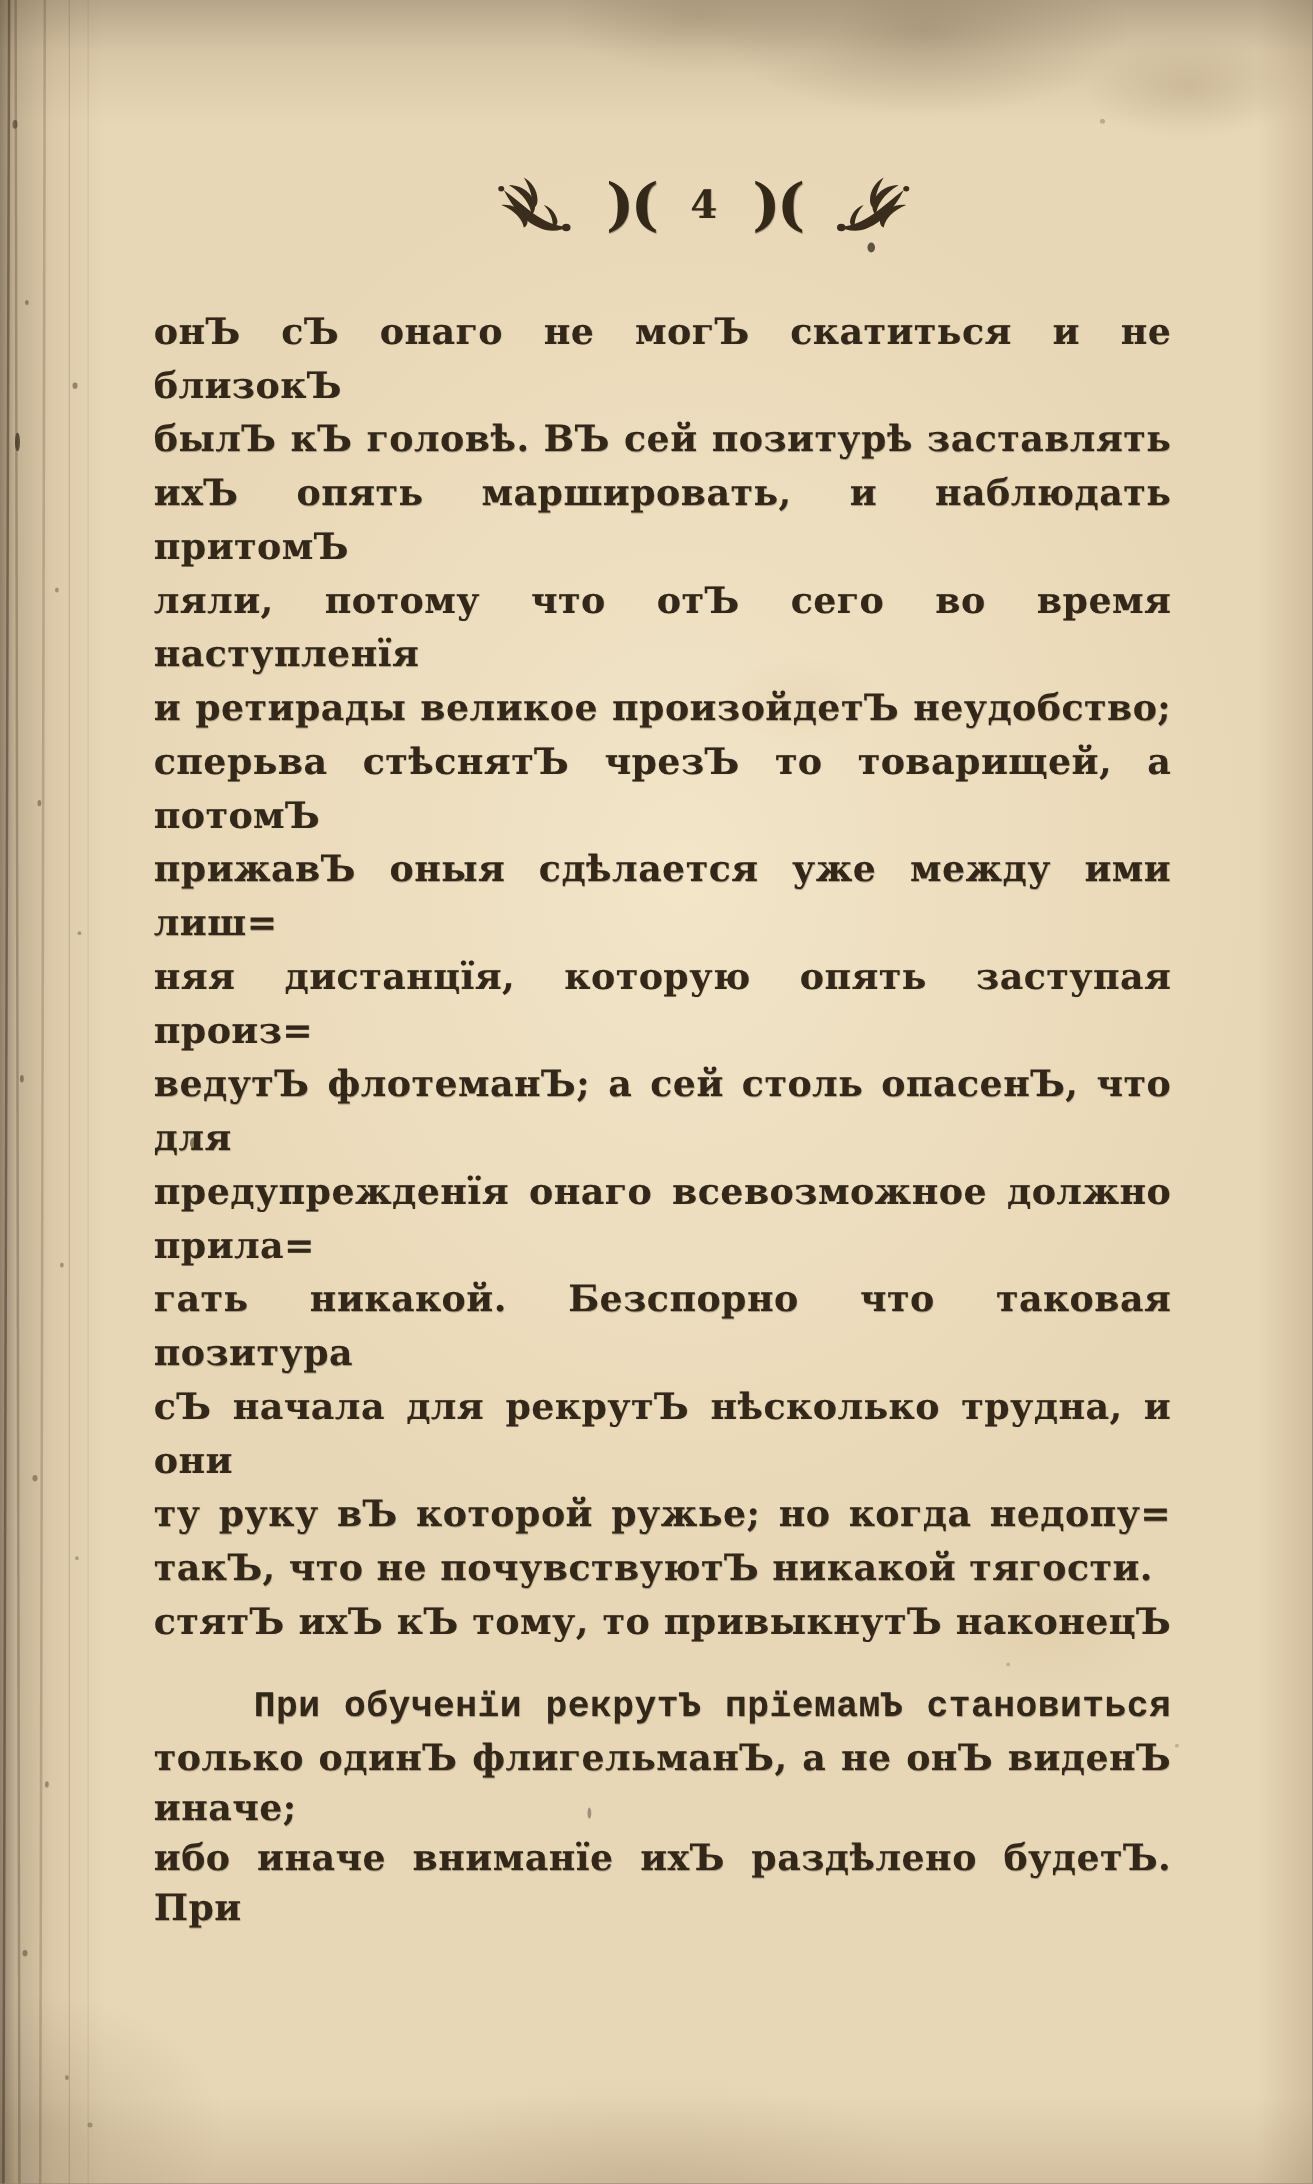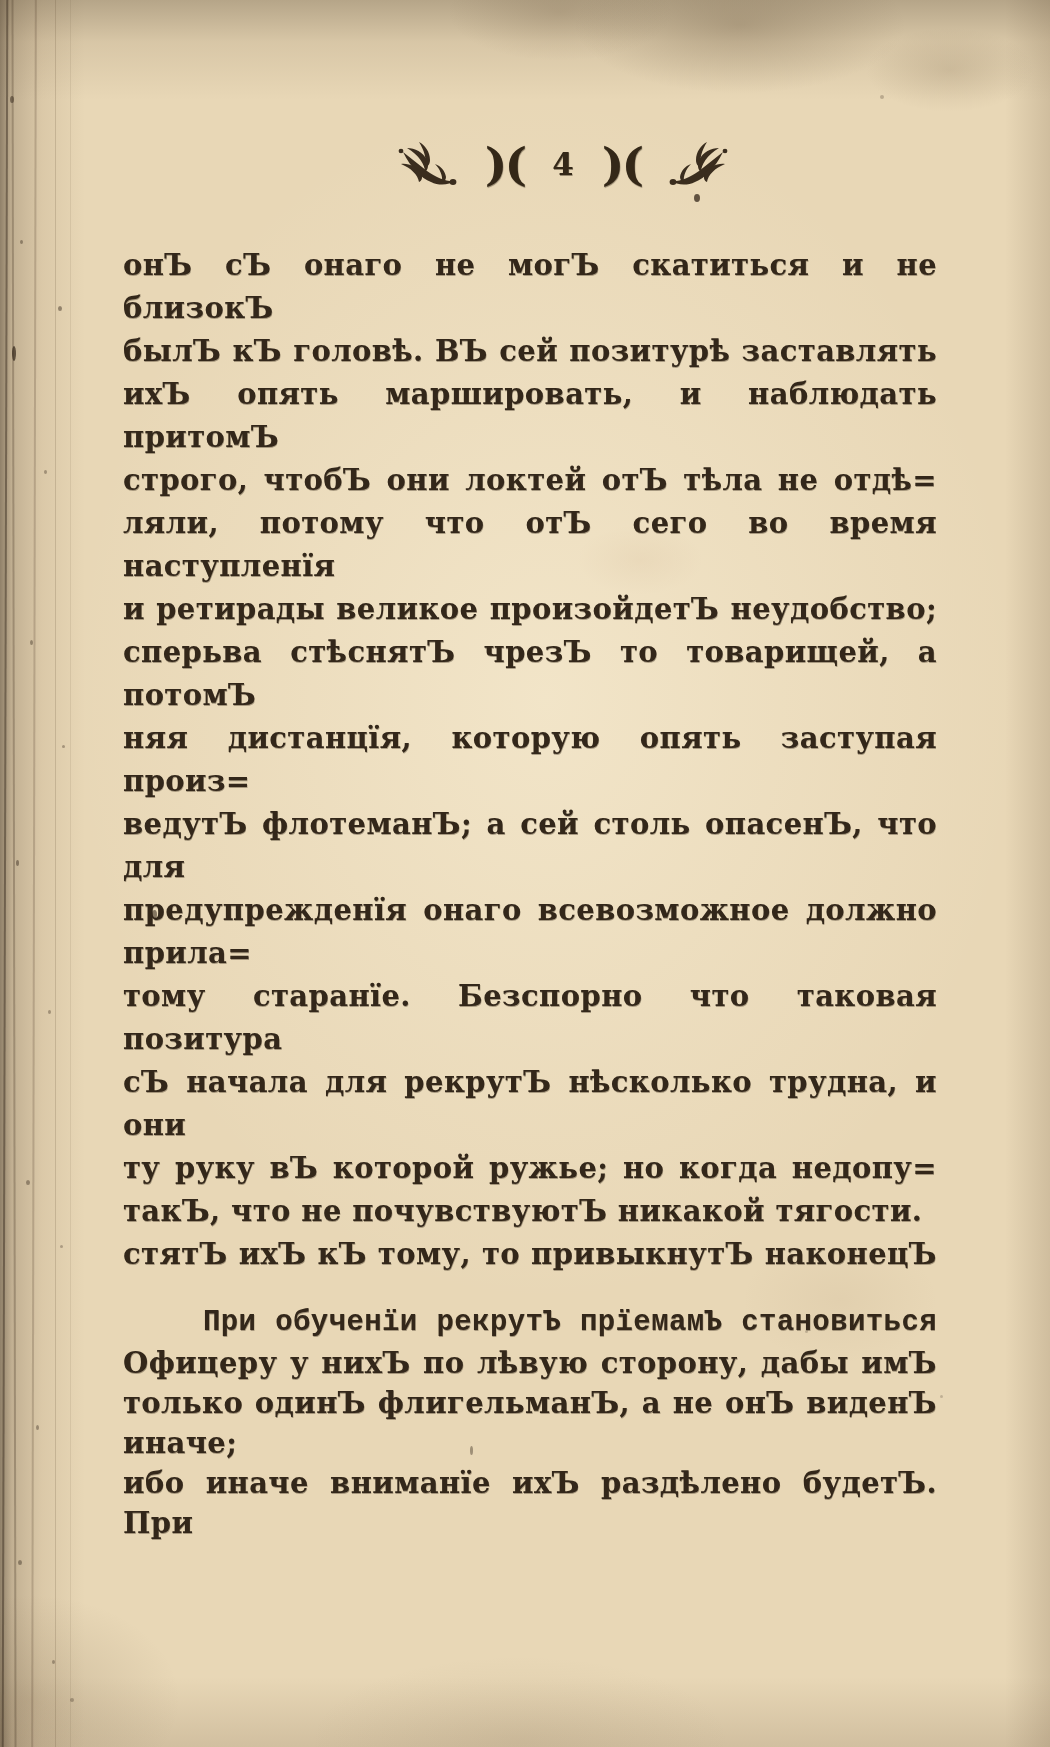--- a/index.html
+++ b/index.html
@@ -111,36 +111,35 @@
         <ellipse cx="4" cy="13" rx="2.4" ry="2.2"></ellipse>
       </g>
     </svg>
   </div>
 
   <div class="text-block">
       <div class="para p1">
         <div class="line">онЪ сЪ онаго не могЪ скатиться и не близокЪ</div>
         <div class="line">былЪ кЪ головѣ. ВЪ сей позитурѣ заставлять</div>
         <div class="line">ихЪ опять маршировать, и наблюдать притомЪ</div>
-        <div class="line">строго, чтобЪ они локтей отЪ тѣла не отдѣ=</div>
         <div class="line">ляли, потому что отЪ сего во время наступленїя</div>
         <div class="line">и ретирады великое произойдетЪ неудобство;</div>
         <div class="line">сперьва стѣснятЪ чрезЪ то товарищей, а потомЪ</div>
+        <div class="line">прижавЪ оныя сдѣлается уже между ими лиш=</div>
         <div class="line">няя дистанцїя, которую опять заступая произ=</div>
         <div class="line">ведутЪ флотеманЪ; а сей столь опасенЪ, что для</div>
         <div class="line">предупрежденїя онаго всевозможное должно прила=</div>
-        <div class="line">тому старанїе. Безспорно что таковая позитура</div>
+        <div class="line">гать никакой. Безспорно что таковая позитура</div>
         <div class="line">сЪ начала для рекрутЪ нѣсколько трудна, и они</div>
         <div class="line">ту руку вЪ которой ружье; но когда недопу=</div>
         <div class="line ragged">такЪ, что не почувствуютЪ никакой тягости.</div>
         <div class="line">стятЪ ихЪ кЪ тому, то привыкнутЪ наконецЪ</div>
       </div>
       <div class="para p2">
         <div class="line indent">При обученїи рекрутЪ прїемамЪ становиться</div>
-        <div class="line">Офицеру у нихЪ по лѣвую сторону, дабы имЪ</div>
         <div class="line">только одинЪ флигельманЪ, а не онЪ виденЪ иначе;</div>
         <div class="line">ибо иначе вниманїе ихЪ раздѣлено будетЪ. При</div>
       </div>
     </div>
 
 <div class="speck" style="left: 694px; top: 194px; width: 6px; height: 8px; opacity: 0.75;"></div>
     <div class="speck" style="left: 152px; top: 910px; width: 5px; height: 9px; opacity: 0.55;"></div>
     <div class="speck" style="left: 470px; top: 1446px; width: 3px; height: 9px; opacity: 0.4;"></div>
     <div class="speck" style="left: 12px; top: 346px; width: 4px; height: 15px; opacity: 0.7;"></div>
     <div class="speck" style="left: 58px; top: 306px; width: 4px; height: 5px; opacity: 0.45;"></div>

